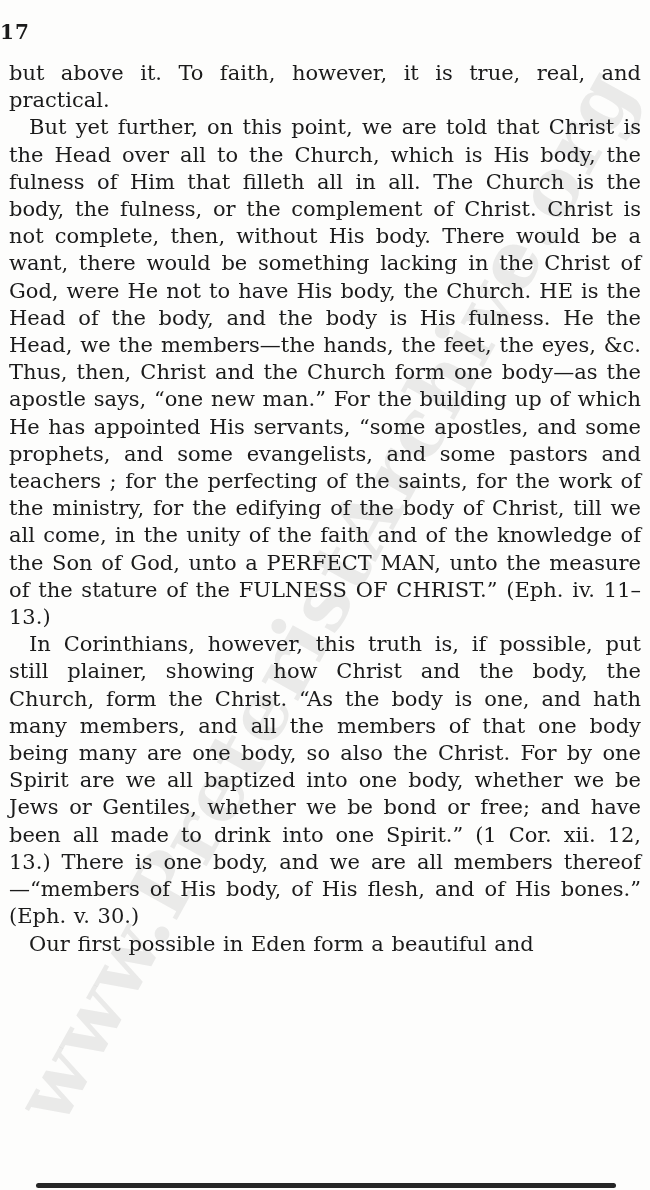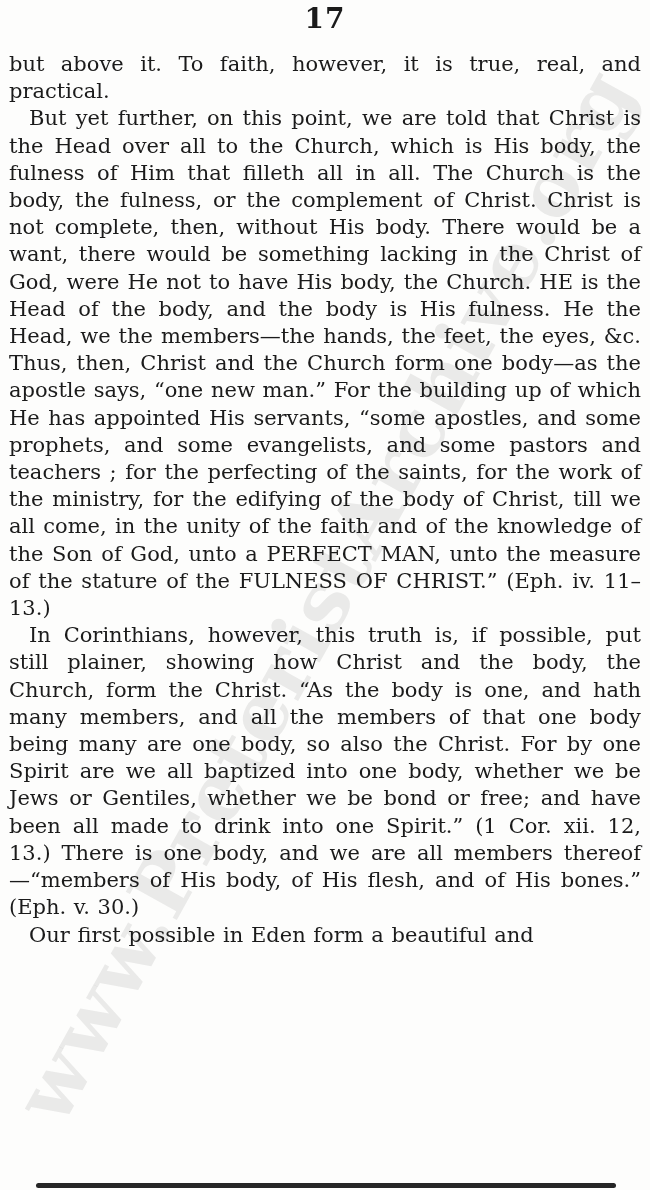--- a/index.html
+++ b/index.html
@@ -10,23 +10,22 @@
   .page {
     position: relative;
     width: 650px;
     height: 1190px;
     background: #fdfdfc;
     overflow: hidden;
     font-family: "DejaVu Serif", "Liberation Serif", serif;
     color: #1b1b1b;
   }
   .page-number {
-    padding-top: 2px;
-    text-align: center;
-    font-size: 28px;
+    padding-top: 20px;
+    font-size: 20px;
     font-weight: bold;
     letter-spacing: 1px;
     position: relative;
     z-index: 2;
   }
   .text-block {
     position: relative;
     z-index: 2;
     padding: 16px 9px 0 9px;
     font-size: 21px;

